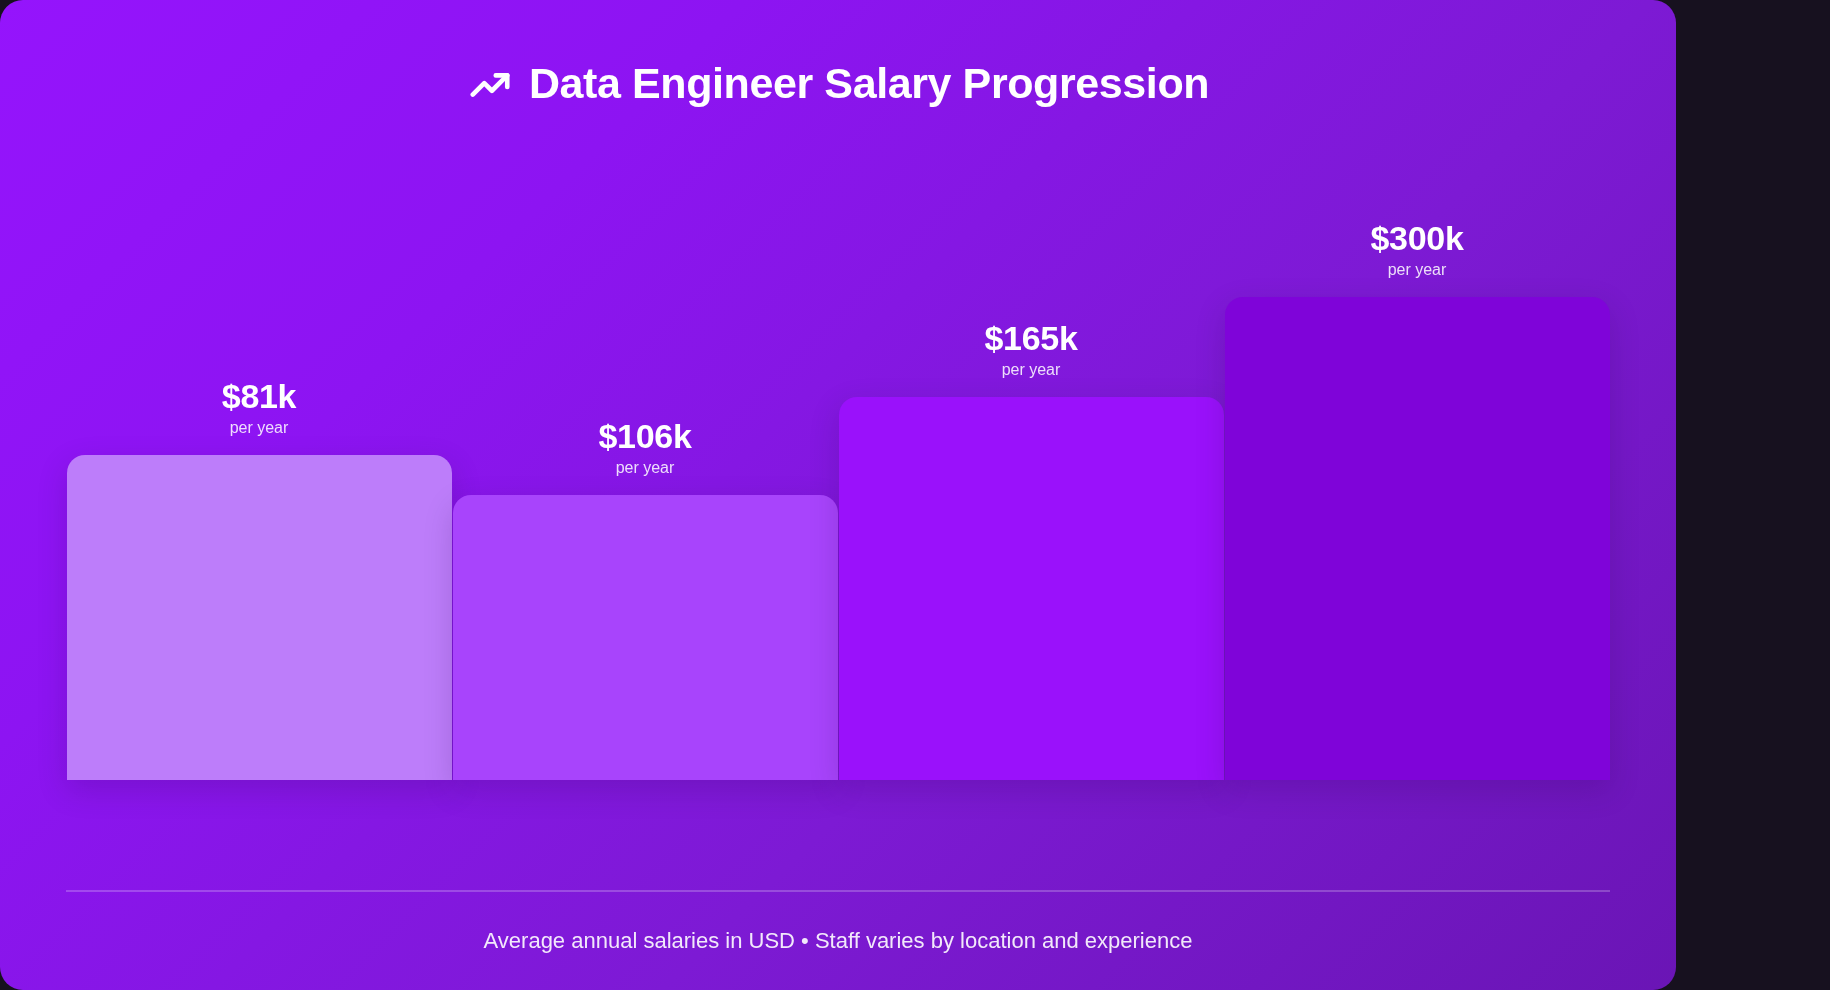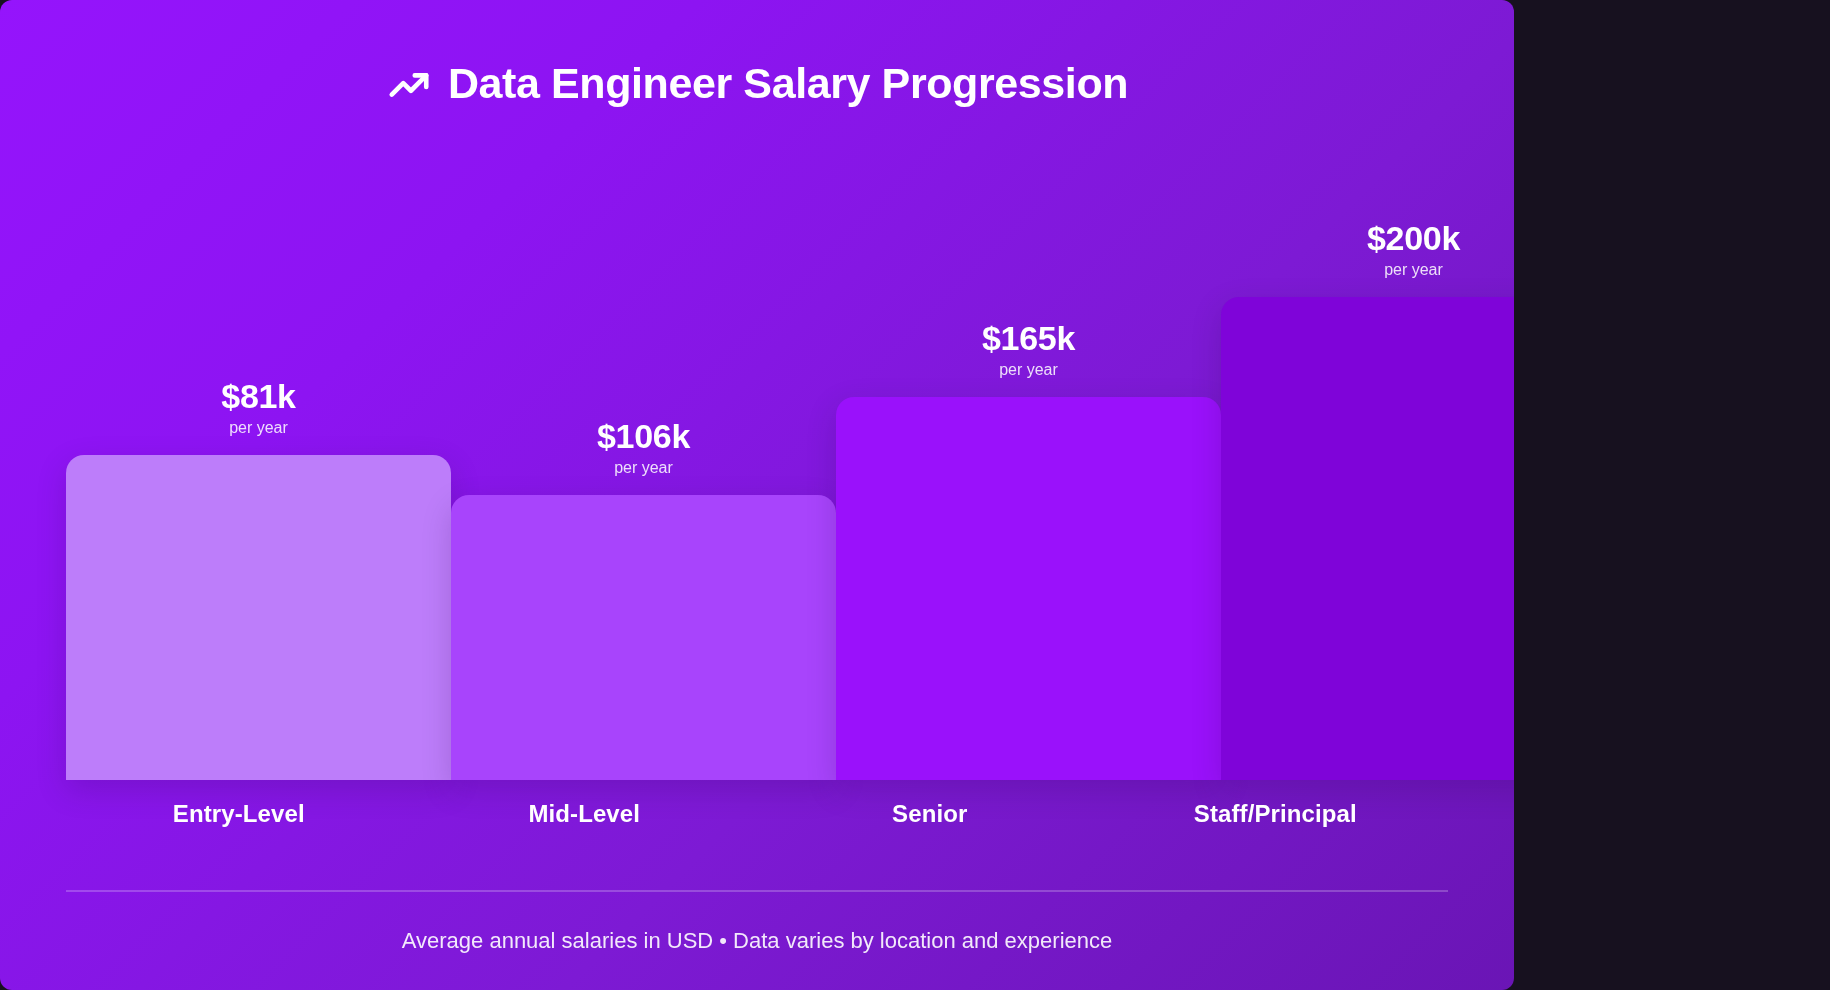--- a/index.html
+++ b/index.html
@@ -10,24 +10,24 @@
   body {
     width: 1830px;
     height: 990px;
     overflow: hidden;
     font-family: "Liberation Sans", sans-serif;
     -webkit-font-smoothing: antialiased;
   }
 
   .card {
     position: relative;
-    width: 1514px;
+    width: 1676px;
     height: 990px;
     box-sizing: border-box;
-    border-radius: 12px;
+    border-radius: 23px;
     background: linear-gradient(135deg, #9514fc 0%, #8d14f2 28%, #7d1ad4 62%, #6a15b5 100%);
     overflow: hidden;
   }
 
   
   .title-row {
     position: absolute;
     top: 58px;
     left: 0;
     width: 100%;
@@ -169,32 +169,26 @@
     <div class="bar-col">
       <div class="bar-labels">
         <div class="bar-value">$165k</div>
         <div class="bar-unit">per year</div>
       </div>
       <div class="bar-rect" style="height:383px;background:#9a11fb;"></div>
     </div>
 
     <div class="bar-col">
       <div class="bar-labels">
-        <div class="bar-value">$200k</div>
+        <div class="bar-value">$300k</div>
         <div class="bar-unit">per year</div>
       </div>
       <div class="bar-rect" style="height:483px;background:#7f04d9;"></div>
     </div>
 
   </div>
 
-  <div class="cat-row">
-    <div class="cat-cell">Entry-Level</div>
-    <div class="cat-cell">Mid-Level</div>
-    <div class="cat-cell">Senior</div>
-    <div class="cat-cell">Staff/Principal</div>
-  </div>
 
   <div class="divider"></div>
 
-  <div class="footer">Average annual salaries in USD • Data varies by location and experience</div>
+  <div class="footer">Average annual salaries in USD • Staff varies by location and experience</div>
 
 </div>
 
 </body></html>

